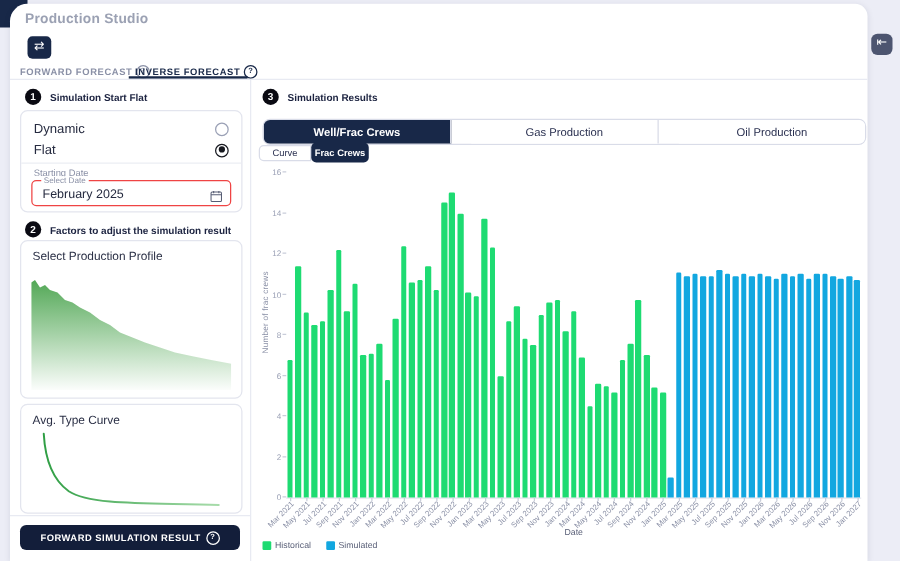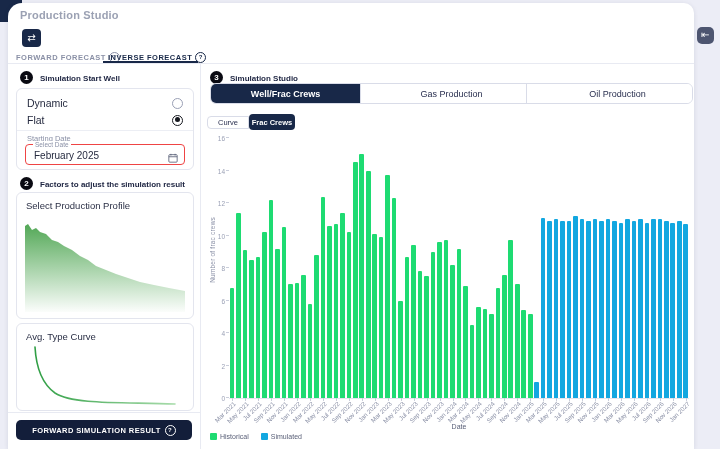--- a/index.html
+++ b/index.html
@@ -39,21 +39,21 @@
   .date-input{position:absolute;border:1px solid #ef4444;border-radius:4px;cursor:pointer;}
   .notch{position:absolute;left:7px;top:-4px;background:#fff;padding:0 2px;font-size:6.5px;color:#8a90a6;}
   .date-value{position:absolute;left:8px;top:5px;font-size:10px;color:#262b40;}
   .cal-icon{position:absolute;right:6px;top:4px;}
   .mini-card-title{position:absolute;left:9px;top:7px;font-size:9.5px;color:#2a2f45;}
   .update-divider{position:absolute;left:0;top:409px;width:192px;height:1px;background:#e8eaf2;}
   .update-btn{position:absolute;left:8px;top:417px;width:176px;height:20px;background:#131e3a;border:none;
               border-radius:5px;color:#fff;font-size:7.5px;font-weight:700;letter-spacing:.4px;
               display:flex;align-items:center;justify-content:center;gap:4px;cursor:pointer;}
   
-  .main-tabs{position:absolute;left:202px;top:80px;width:483px;height:21px;display:flex;
+  .main-tabs{position:absolute;left:202px;top:92px;width:483px;height:21px;display:flex;
              border:1px solid #d9dce8;border-radius:6px;overflow:hidden;box-sizing:border-box;gap:16px;}
   .main-tab{flex:1;display:flex;align-items:center;justify-content:center;font-size:9px;cursor:pointer;
             border-right:1px solid #d9dce8;color:#2a3050;background:#fff;}
   .main-tab:last-child{border-right:none;}
   .main-tab.active{background:#182848;color:#fff;font-weight:600;}
   .subtab-well{position:absolute;left:199px;top:113px;width:42px;height:13px;background:#fff;
                border:1px solid #d9dce8;border-radius:4px 0 0 4px;font-size:7.5px;color:#2a3050;
                display:flex;align-items:center;justify-content:center;cursor:pointer;box-sizing:border-box;}
   .subtab-frac{position:absolute;left:241px;top:111px;width:46px;height:16px;background:#182848;
                border-radius:4px;font-size:7.5px;font-weight:600;color:#fff;
@@ -94,21 +94,21 @@
     </div>
     <div class="tab active" style="left:100px;">
       <span>INVERSE FORECAST</span>
       <span class="qicon">?</span>
     </div>
     <div class="tab-underline"></div>
     <div class="header-divider"></div>
     <div class="v-divider"></div>
 
     <div class="badge" style="left:12px;top:68px;">1</div>
-    <div class="section-title" style="left:32px;top:71px;">Simulation Start Well</div>
+    <div class="section-title" style="left:32px;top:71px;">Simulation Start Flat</div>
 
     <div class="panel-card" style="left:8px;top:85px;width:176px;height:80px;">
       <div class="opt-row" style="top:6px;">
         <span>Dynamic</span>
         <span class="radio"></span>
       </div>
       <div class="opt-row" style="top:23px;">
         <span>Flat</span>
         <span class="radio sel"></span>
       </div>
@@ -159,21 +159,21 @@
       </svg>
     </div>
 
     <div class="update-divider"></div>
     <button class="update-btn">
       <span>FORWARD SIMULATION RESULT</span>
       <span class="qicon" style="border-color:#fff;color:#fff;">?</span>
     </button>
 
     <div class="badge" style="left:202px;top:68px;">3</div>
-    <div class="section-title" style="left:222px;top:71px;">Simulation Studio</div>
+    <div class="section-title" style="left:222px;top:71px;">Simulation Results</div>
 
     <div class="main-tabs">
       <div class="main-tab active">Well/Frac Crews</div>
       <div class="main-tab">Gas Production</div>
       <div class="main-tab">Oil Production</div>
     </div>
     <div class="subtab-well">Curve</div>
     <div class="subtab-frac">Frac Crews</div>
 
     <div class="chart">

